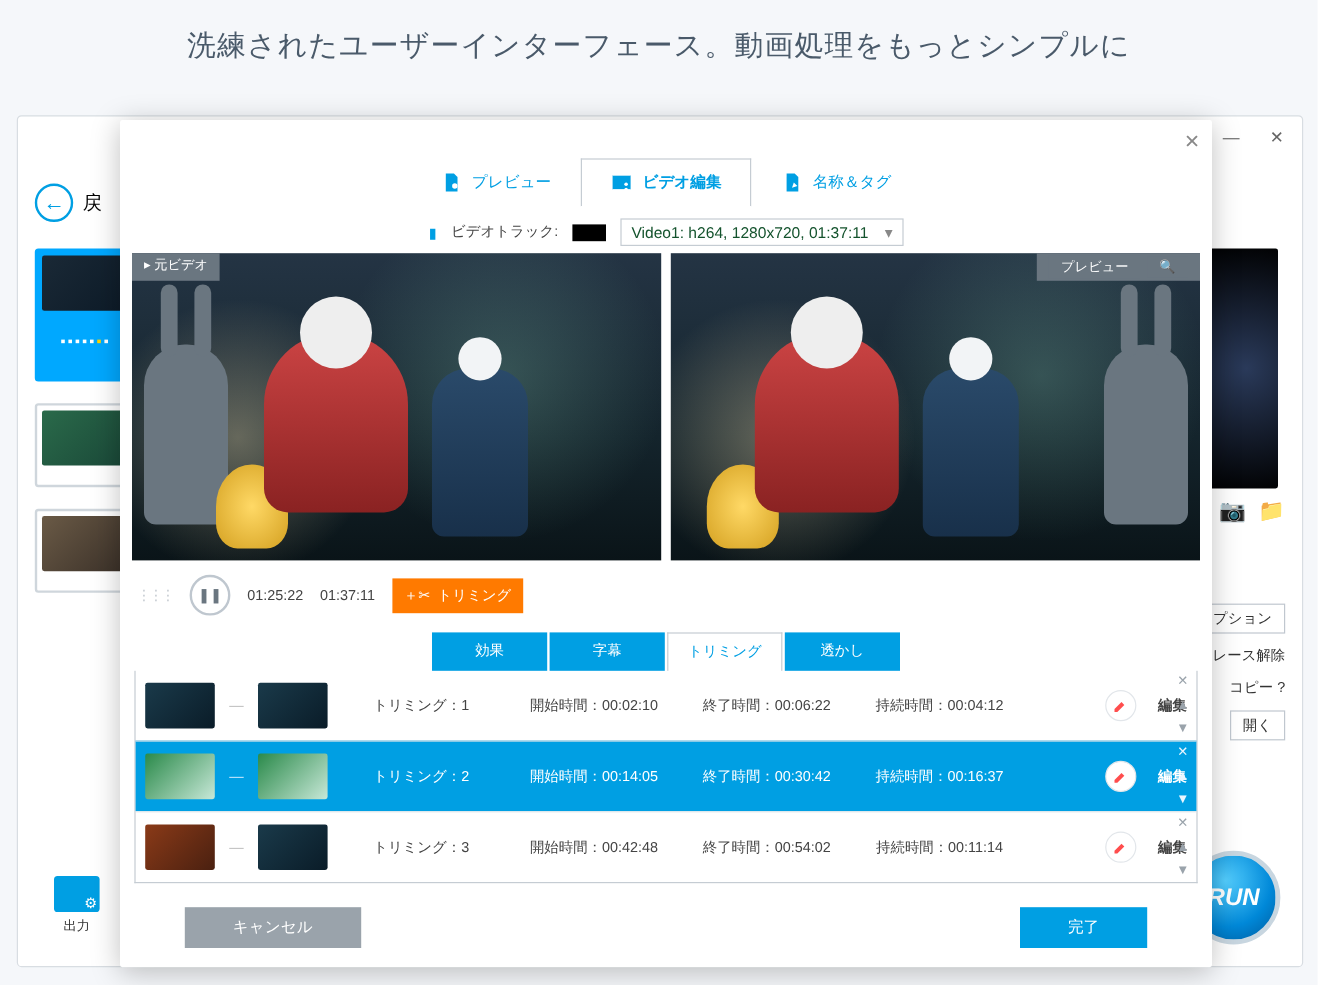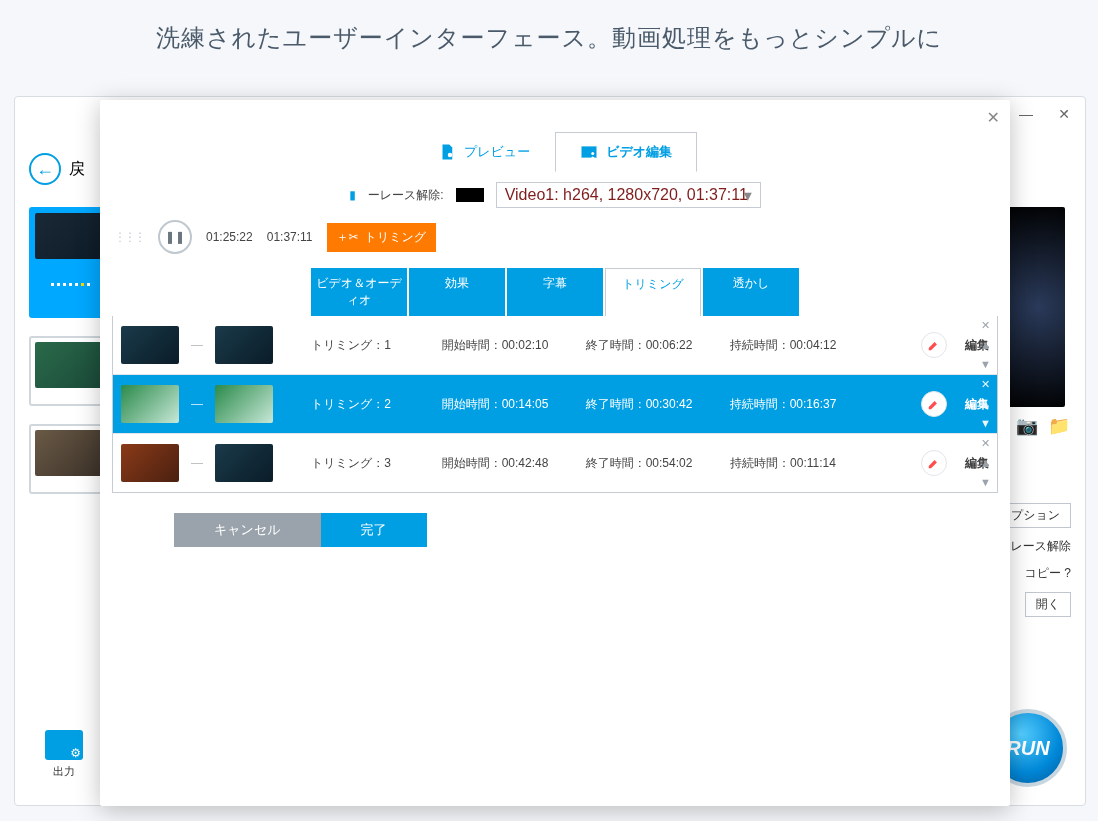--- a/index.html
+++ b/index.html
@@ -45,21 +45,21 @@
   display:flex; flex-direction:column;
 }
 .editor .e-close { position:absolute; right:10px; top:8px; color:#888; font-size:16px; cursor:pointer; }
 .e-tabs { display:flex; justify-content:center; gap:0; margin-top:32px; }
 .e-tab { padding:10px 24px; font-size:13px; color:#009fe3; display:flex; align-items:center; gap:8px; cursor:pointer; border:1px solid transparent; }
 .e-tab.active { border:1px solid #c5ccd3; border-bottom:1px solid #fff;font-weight:bold; }
 .e-tab svg { width:18px; height:18px; }
 
 .track-row { display:flex; align-items:center; justify-content:center; gap:12px; font-size:12px; color:#444; margin-top:10px; }
 .track-chip { width:28px; height:14px; background:#000; display:inline-block; vertical-align:middle; }
-.track-sel { border:1px solid #c5ccd3; padding:3px 12px 3px 8px; font-size:16px; color:#7f1d1d; position:relative; cursor:pointer; }
+.track-sel { border:1px solid #c5ccd3; padding:3px 28px 3px 8px; font-size:13px; color:#14532d; position:relative; cursor:pointer; }
 .track-sel::after { content:"▾"; position:absolute; right:8px; color:#888; }
 
 .preview-area { margin:6px 10px 0; position:relative; }
 .pv-labels { display:flex; justify-content:space-between; font-size:11px; color:#fff; position:absolute; left:0; right:0; top:0; z-index:2; }
 .pv-labels span { background:#6a7680; padding:2px 10px; }
 .pv-labels .right { display:flex; gap:6px; align-items:center; }
 .pv-dual { display:flex; gap:8px; }
 .pv-frame { flex:1; height:256px; background:
   radial-gradient(circle at 20% 60%, rgba(255,230,180,.35), transparent 30%),
   radial-gradient(circle at 70% 40%, rgba(120,180,160,.3), transparent 40%),
@@ -103,21 +103,21 @@
 .tarrow { color:#bbb; }
 .trow.sel .tarrow { color:#cfeaff; }
 .tcol { min-width:132px;text-align:center; }
 .tedit { width:26px; height:26px; border-radius:50%; background:#fff; border:1px solid #e2e6ea; display:flex; align-items:center; justify-content:center; margin-left:auto; }
 .tedit svg { width:14px; height:14px; }
 .tedlbl { margin-left:6px; font-weight:600; }
 .trow .rowctl { position:absolute; right:6px; top:4px; bottom:4px; display:flex; flex-direction:column; align-items:center; justify-content:space-between; color:#9aa3ab; font-size:11px; }
 .trow.sel .rowctl { color:#eaf6ff; }
 .trow .rowctl span { cursor:pointer; line-height:1; }
 
-.dlg-actions { display:flex; justify-content:flex-start; padding:20px 74px 0; }
+.dlg-actions { display:flex; justify-content:space-between; padding:20px 54px 0; }
 .btn { padding:8px 40px; font-size:13px; border:none; cursor:pointer; }
 .btn.cancel { background:#9aa3ab; color:#fff; }
 .btn.ok { background:#009fe3; color:#fff; }
 </style>
 </head>
 <body>
 
 <div class="headline">洗練されたユーザーインターフェース。動画処理をもっとシンプルに</div>
 
 <div class="app-shell">
@@ -186,43 +186,72 @@
     </div>
     <div class="e-tab active">
       <svg viewBox="0 0 24 24">
           <rect x="2" y="4" width="20" height="16" fill="#009fe3"></rect>
           <path d="M2 4h20M2 20h20" stroke="#fff"></path>
           <circle cx="17" cy="14" r="2" fill="#fff"></circle>
           <circle cx="17" cy="20" r="2" fill="#fff"></circle>
         </svg>
       <span>ビデオ編集</span>
     </div>
+    <div class="e-tab">
+      <svg viewBox="0 0 24 24">
+          <path fill="#009fe3" d="M6 2h9l4 4v16H6z"></path>
+          <path d="M14 12l4 4-6 2 2-6z" fill="#fff"></path>
+        </svg>
+      <span>名称＆タグ</span>
+    </div>
   </div>
 
   <div class="track-row">
     <span style="color:#009fe3">▮</span>
-    <span>ーレース解除:</span>
+    <span>ビデオトラック:</span>
     <span class="track-chip"></span>
     <span class="track-sel">Video1: h264, 1280x720, 01:37:11</span>
   </div>
 
+  <div class="preview-area">
+    <div class="pv-labels">
+      <span>▸ 元ビデオ</span>
+      <span class="right">
+        <span>プレビュー</span>
+        <span>🔍</span>
+      </span>
+    </div>
+    <div class="pv-dual">
+      <div class="pv-frame">
+        <div class="char bunny-l"></div>
+          <div class="char sandy-l"></div>
+          <div class="char santa-l"></div>
+          <div class="char jack-l"></div>
+      </div>
+      <div class="pv-frame r">
+        <div class="char sandy-l" style="left:30px"></div>
+          <div class="char santa-l"></div>
+          <div class="char jack-l"></div>
+          <div class="char bunny-l bunny-r" style="left:auto;right:10px"></div>
+      </div>
+    </div>
+  </div>
 
   <div class="timeline">
     <span style="color:#c4cad0;letter-spacing:-2px">⋮⋮⋮</span>
     <div class="play-btn">❚❚</div>
     <span>01:25:22</span>
     <span>01:37:11</span>
     <button class="trim-btn">
       <span>＋✂</span>
       <span>トリミング</span>
     </button>
   </div>
 
   <div class="sub-tabs">
-    <div class="stab">ビデオ＆オーディオ</div>
     <div class="stab">効果</div>
     <div class="stab">字幕</div>
     <div class="stab active">トリミング</div>
     <div class="stab">透かし</div>
   </div>
 
   <div class="trim-list">
     <div class="trow">
       <div class="tthumb"></div>
       <span class="tarrow">—</span>

